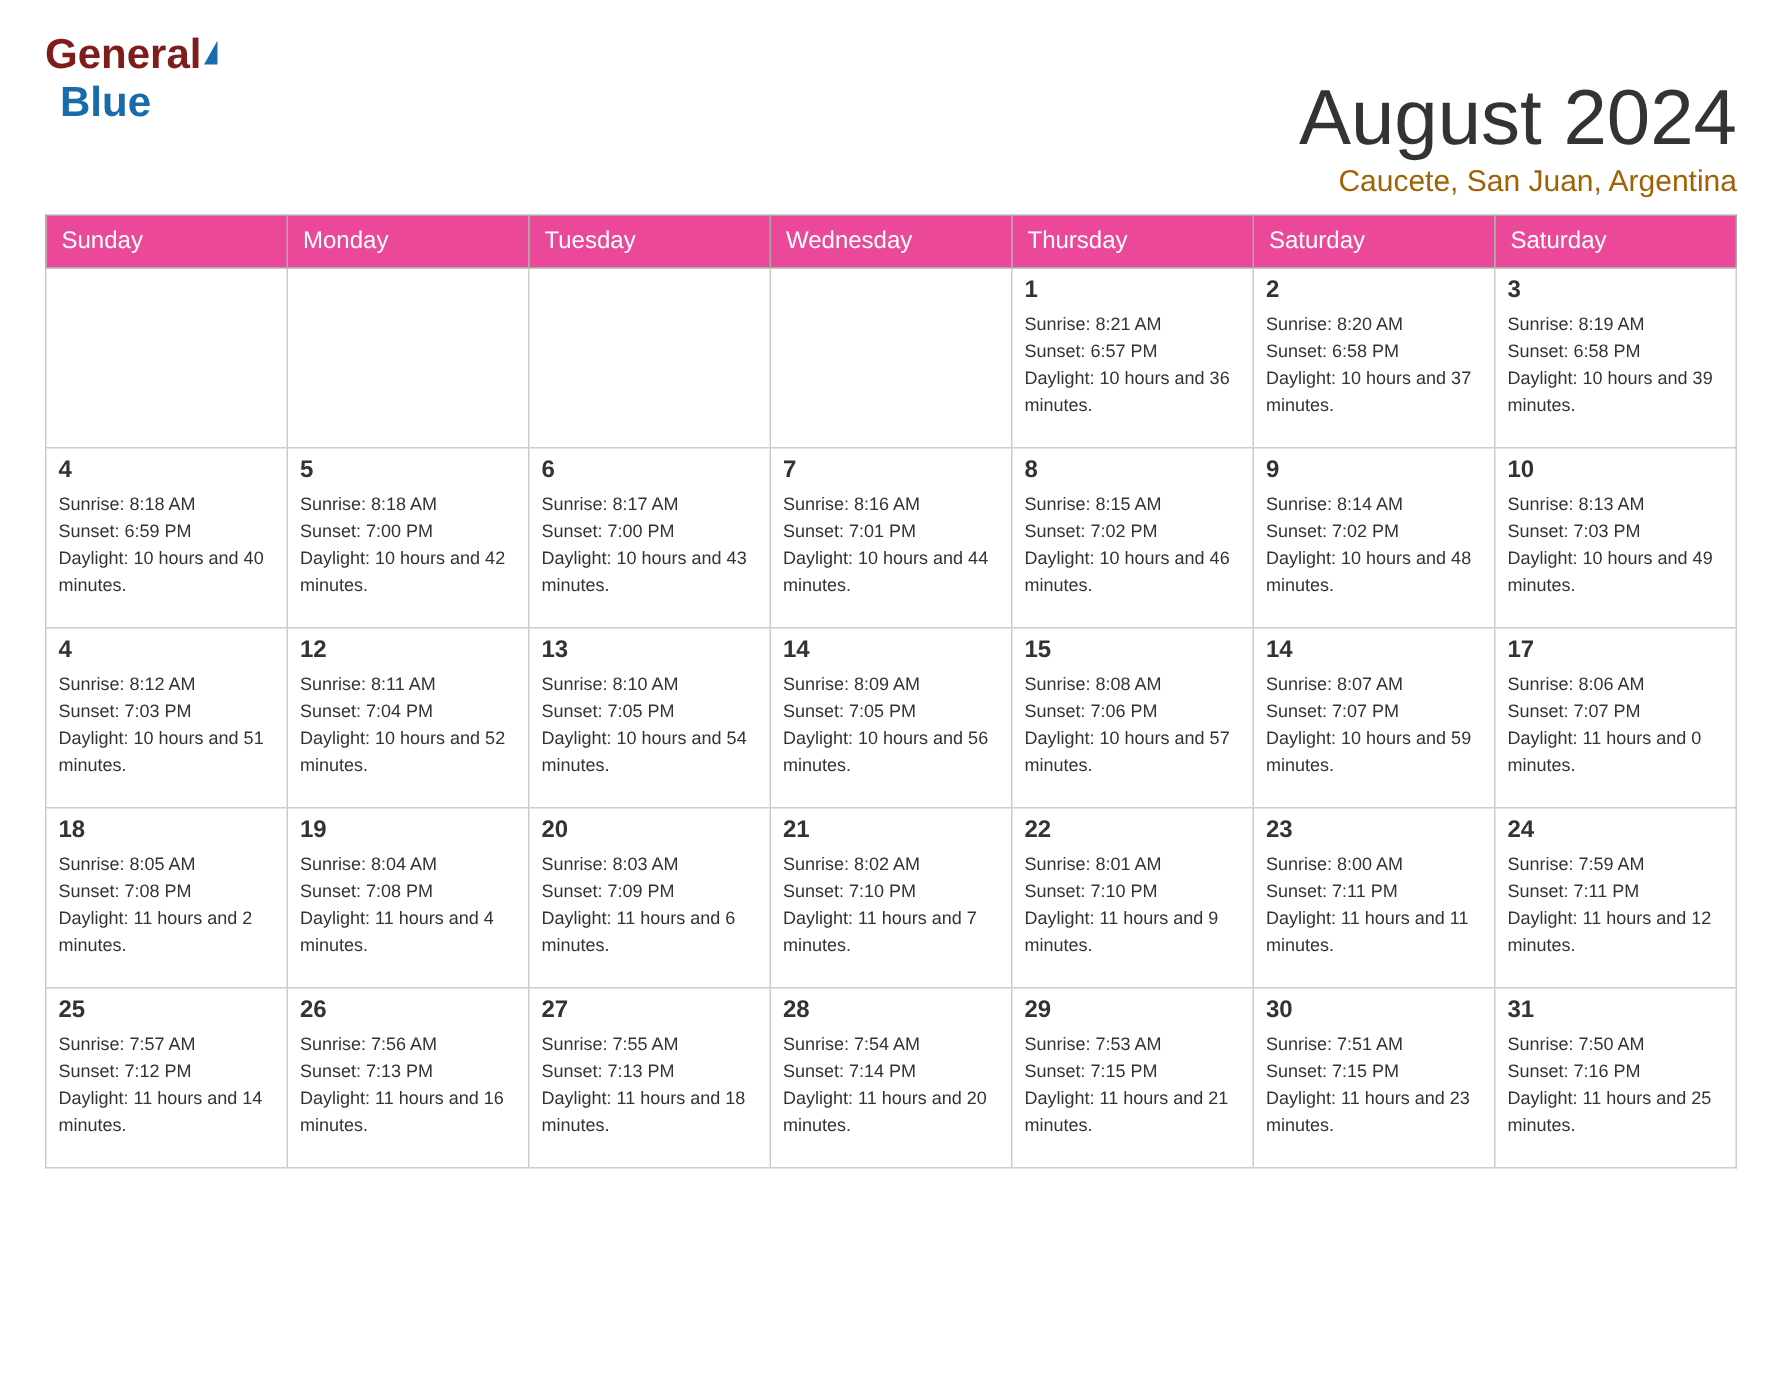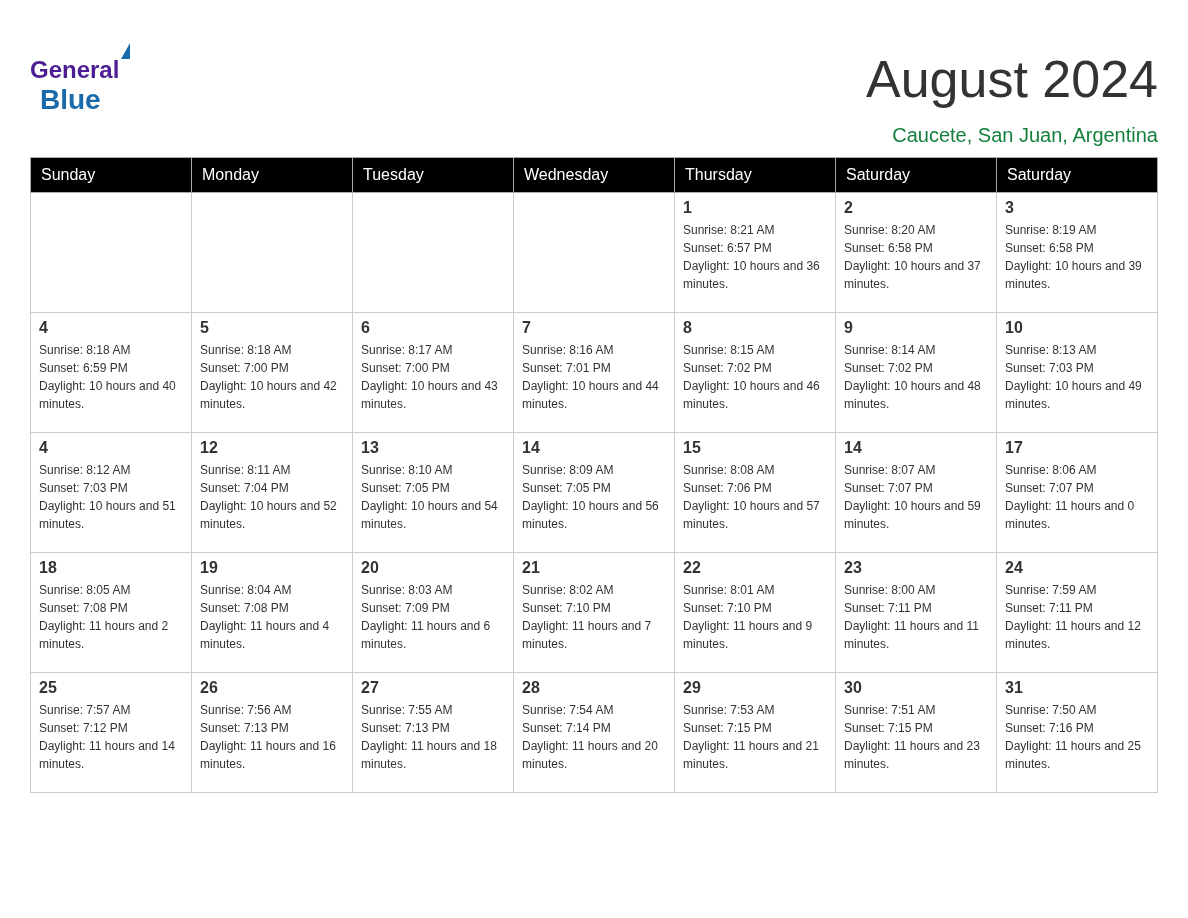--- a/index.html
+++ b/index.html
@@ -31,30 +31,30 @@
     }
     .month-title {
       font-size: 52px;
       font-weight: 300;
       color: #333;
       line-height: 1.1;
       margin-top: 31px;
     }
     .location {
       font-size: 20px;
-      color: #15803d;
-      margin-top: 16px;
+      color: #a16207;
+      margin-top: 2px;
     }
     table {
       width: 100%;
       border-collapse: collapse;
       margin-top: 10px;
     }
     th {
-      background-color: #000000;
+      background-color: #ec4899;
       color: #fff;
       font-size: 16px;
       font-weight: normal;
       padding: 8px 10px;
       text-align: left;
       border: 1px solid #aaa;
     }
     td {
       vertical-align: top;
       border: 1px solid #ccc;
@@ -86,21 +86,21 @@
     
     td { background: #fff !important; }
     td.empty-cell { background: #fff !important; }
   </style>
 </head>
 <body>
 
 <div class="header">
   <div class="logo">
     <div class="logo-line">
-      <span style="font-size:24px;font-weight:bold;color:#4c1d95;margin-top:36px;">General</span>
+      <span style="font-size:28px;font-weight:bold;color:#7f1d1d;">General</span>
       <span style="display:inline-block;width:0;height:0;border-left:9px solid transparent;border-right:0px solid transparent;border-bottom:16px solid #1a6bab;margin-left:2px;margin-bottom:2px;"></span>
     </div>
     <div class="logo-line" style="padding-left:10px;">
       <span style="font-size:28px;font-weight:bold;color:#1a6bab;">Blue</span>
     </div>
   </div>
   <div class="title-block">
     <div class="month-title">August 2024</div>
     <div class="location">Caucete, San Juan, Argentina</div>
   </div>

